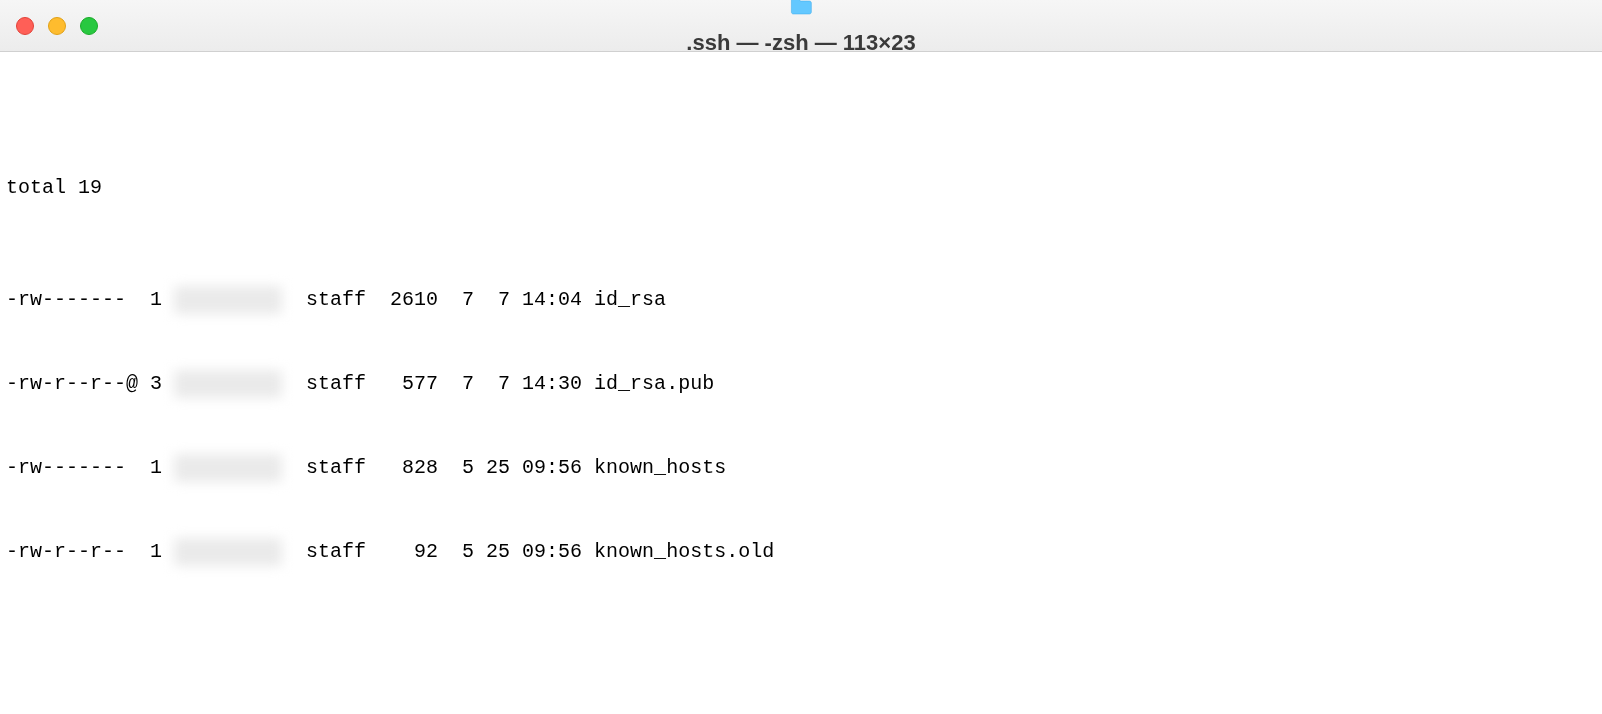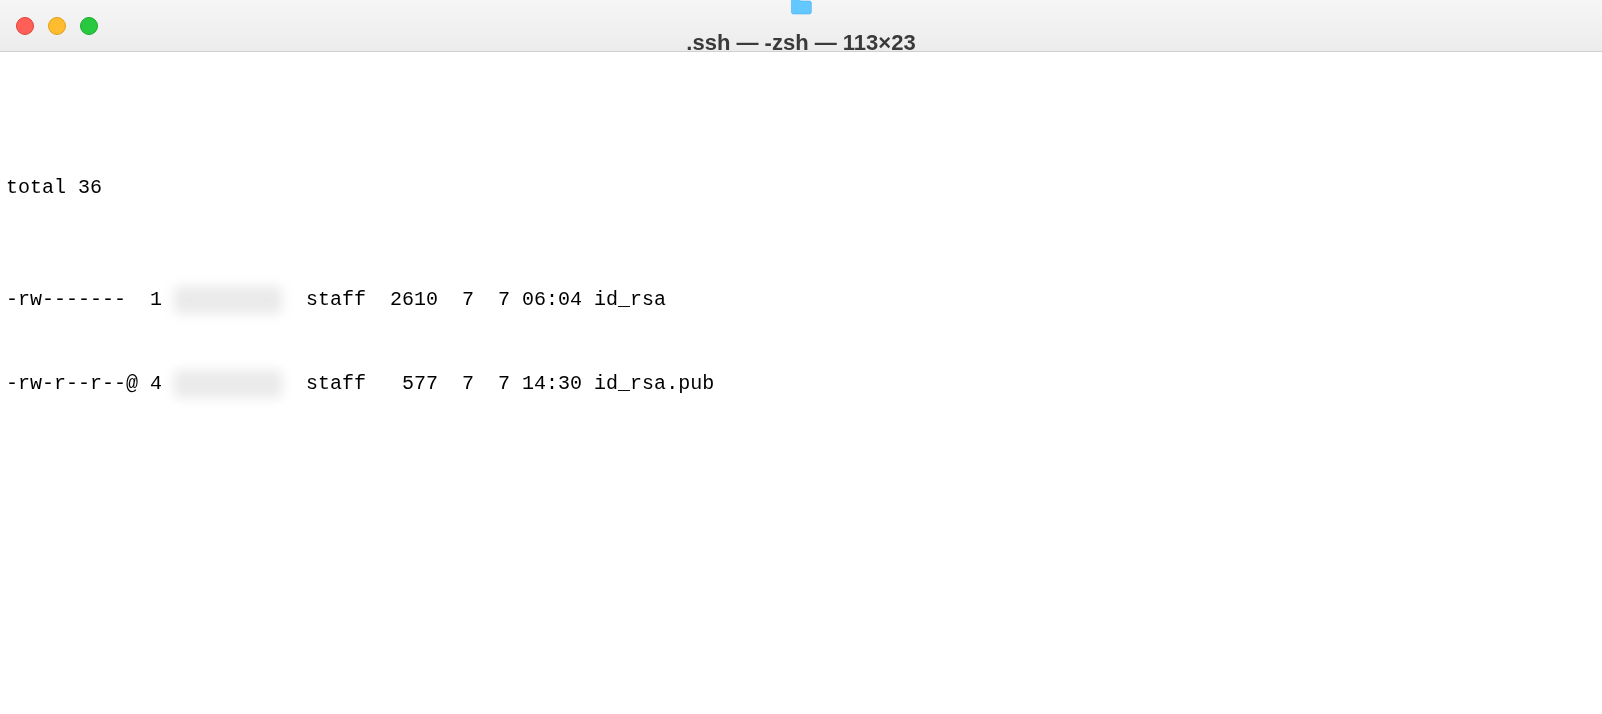--- a/index.html
+++ b/index.html
@@ -91,24 +91,26 @@
         <path d="M1 3 C1 1.9 1.9 1 3 1 L8 1 L10 4 L19 4 C20.1 4 21 4.9 21 6 L21 15 C21 16.1 20.1 17 19 17 L3 17 C1.9 17 1 16.1 1 15 Z" fill="#63c8ff" stroke="#3aa9e8" stroke-width="0.5"></path>
       </svg>
     </span>
     <span>.ssh — -zsh — 113×23</span>
   </div>
 </div>
 
 <div class="terminal">
 
 
-  <div class="line"><span>total 36</span></div>
+  <div class="line"><span>total 19</span></div>
 
-  <div class="line"><span>-rw-------  1 </span><span class="blur">xxxxxxxxx</span><span>  staff  2610  7  7 06:04 id_rsa</span></div>
-  <div class="line"><span>-rw-r--r--@ 4 </span><span class="blur">xxxxxxxxx</span><span>  staff   577  7  7 14:30 id_rsa.pub</span></div>
+  <div class="line"><span>-rw-------  1 </span><span class="blur">xxxxxxxxx</span><span>  staff  2610  7  7 14:04 id_rsa</span></div>
+  <div class="line"><span>-rw-r--r--@ 3 </span><span class="blur">xxxxxxxxx</span><span>  staff   577  7  7 14:30 id_rsa.pub</span></div>
+  <div class="line"><span>-rw-------  1 </span><span class="blur">xxxxxxxxx</span><span>  staff   828  5 25 09:56 known_hosts</span></div>
+  <div class="line"><span>-rw-r--r--  1 </span><span class="blur">xxxxxxxxx</span><span>  staff    92  5 25 09:56 known_hosts.old</span></div>
 
   
 
   
 
   
 
   
 
   

